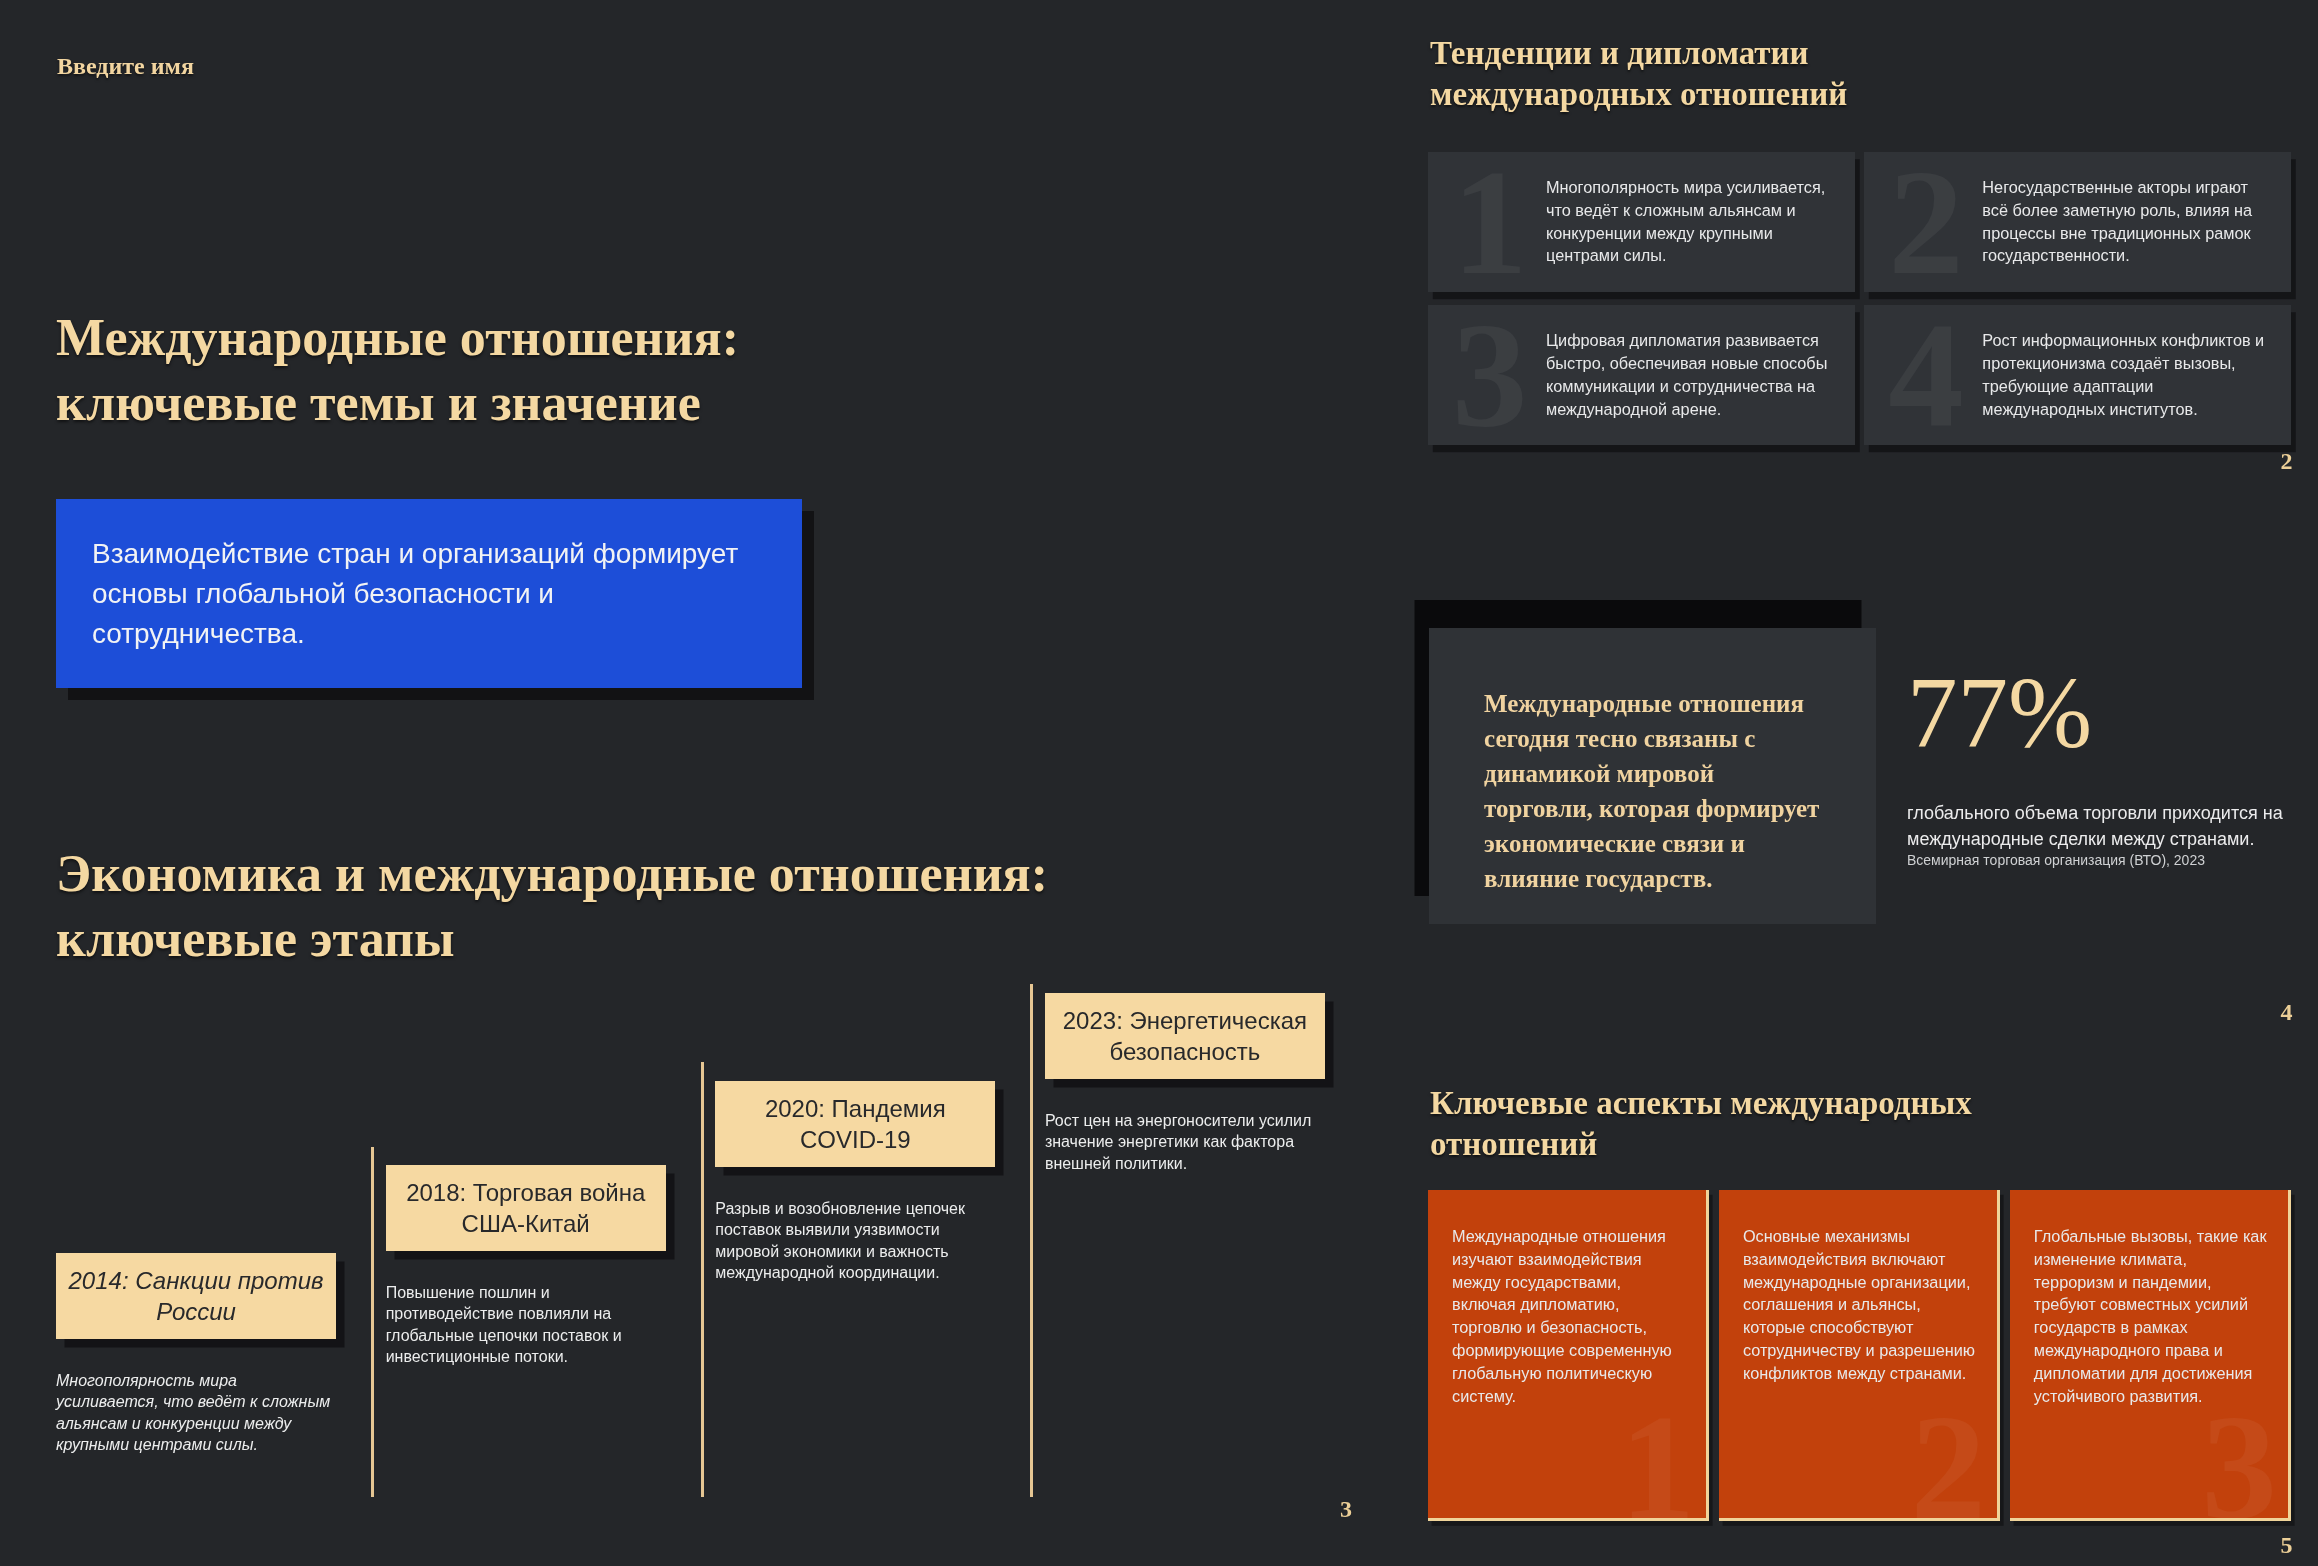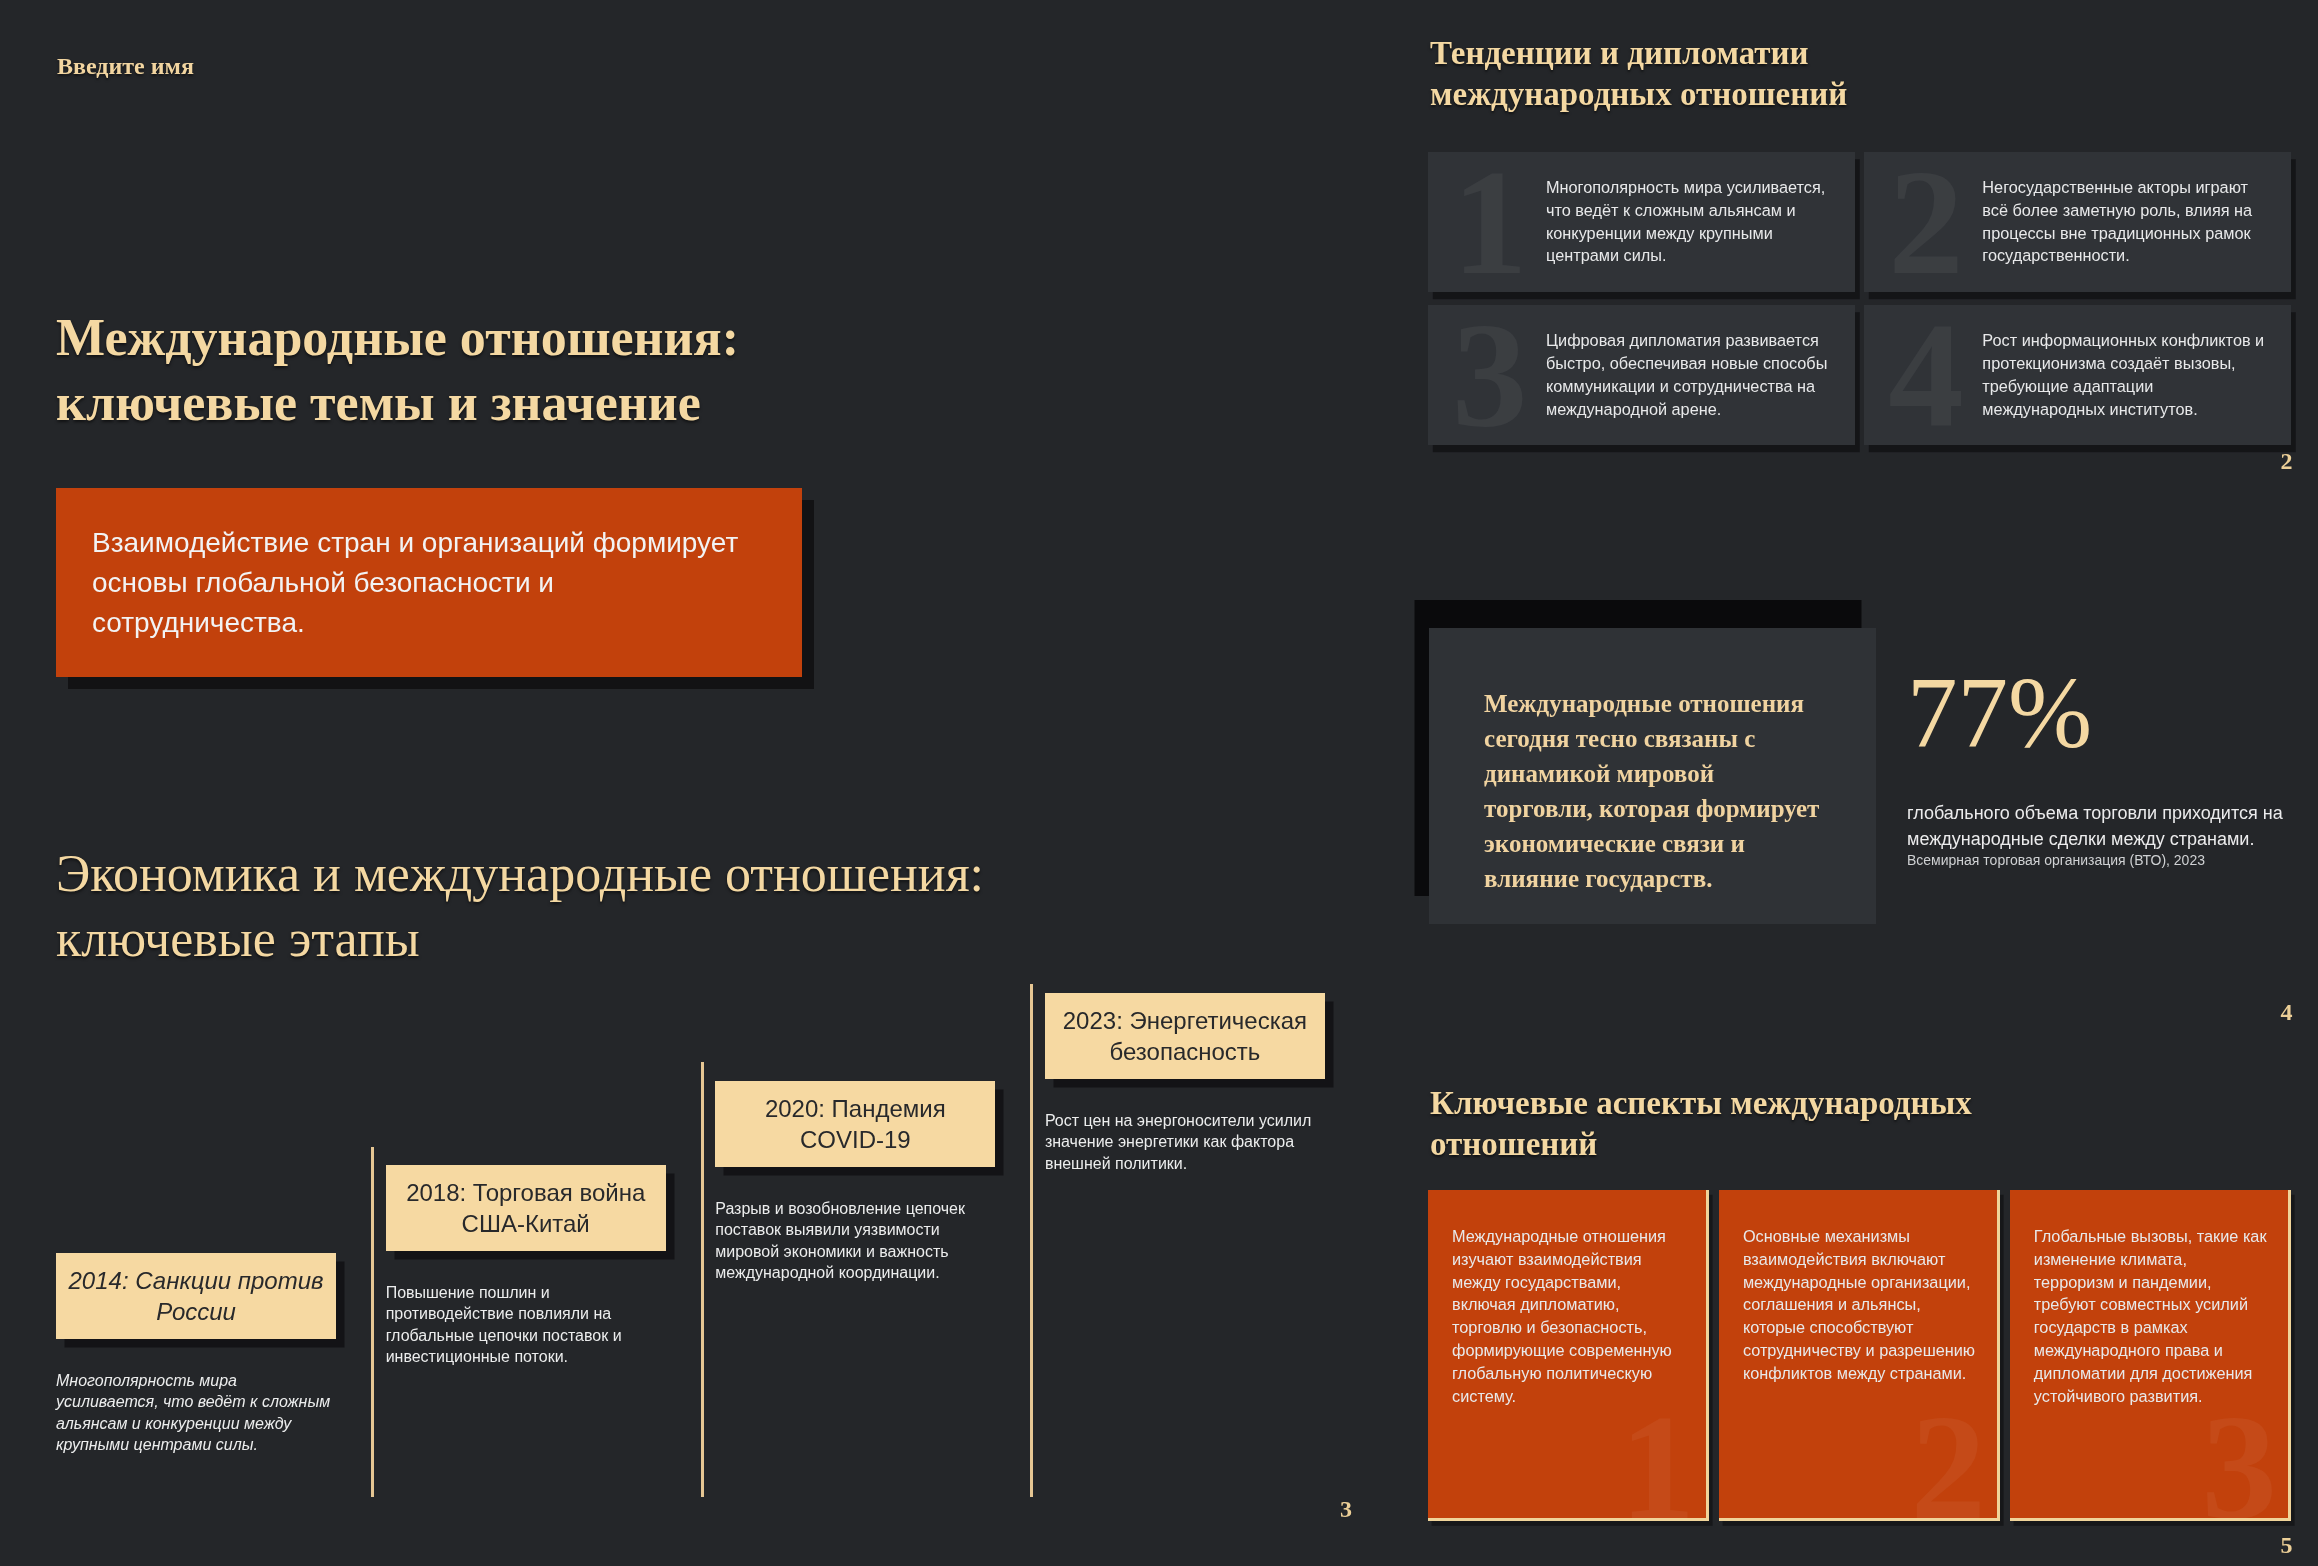--- a/index.html
+++ b/index.html
@@ -8,24 +8,24 @@
   .slide{position:absolute;}
   .ln{display:block;}
 
   
   .slide3{left:0;top:0;width:1383px;height:1257px;}
   .author{position:absolute;left:57px;top:53px;font-size:24px;font-weight:700;color:#f2d5a0;
           font-family:"Liberation Serif","DejaVu Serif",serif;text-shadow:0 1.8px 2.4px rgba(0,0,0,.5);}
   .bigtitle{position:absolute;left:56px;top:305px;width:1183px;font-size:52px;font-weight:700;
             line-height:1.25;color:#f4d8a2;font-family:"Liberation Serif","DejaVu Serif",serif;
             text-shadow:0 2.4px 3px rgba(0,0,0,.55);}
-  .quotebox{position:absolute;left:56px;top:488px;width:746px;box-sizing:border-box;
-            background:#c2410c;box-shadow:12px 12px 0 #121214;padding:35px 36px;
+  .quotebox{position:absolute;left:56px;top:499px;width:746px;box-sizing:border-box;
+            background:#1d4ed8;box-shadow:12px 12px 0 #121214;padding:35px 36px;
             font-size:28px;line-height:1.42;color:#f2f3f4;}
-  .sectitle{position:absolute;left:56px;top:841px;width:1268px;font-size:52px;font-weight:400;
+  .sectitle{position:absolute;left:56px;top:841px;width:1268px;font-size:52px;font-weight:700;
             line-height:1.25;color:#f4d8a2;font-family:"Liberation Serif","DejaVu Serif",serif;
             text-shadow:0 2.4px 3px rgba(0,0,0,.55);}
   .timeline{position:absolute;left:56px;top:984px;width:1304px;height:525px;display:flex;}
   .tcol{flex:1 1 0;position:relative;box-sizing:border-box;padding:0 35px 0 14.5px;}
   .tcol:first-child{padding-left:0;font-style:italic;}
   .tcol:nth-child(1){padding-top:269px;}
   .tcol:nth-child(2){padding-top:181px;}
   .tcol:nth-child(3){padding-top:97px;}
   .tcol:nth-child(4){padding-top:9px;}
   .vline{position:absolute;left:0;width:3px;bottom:12px;background:#e6c693;}

